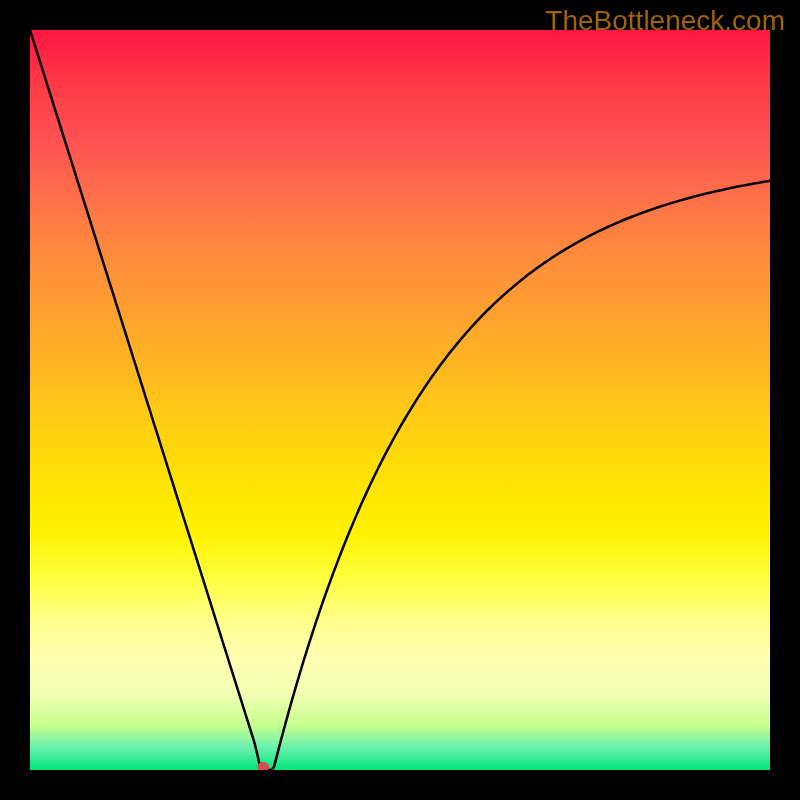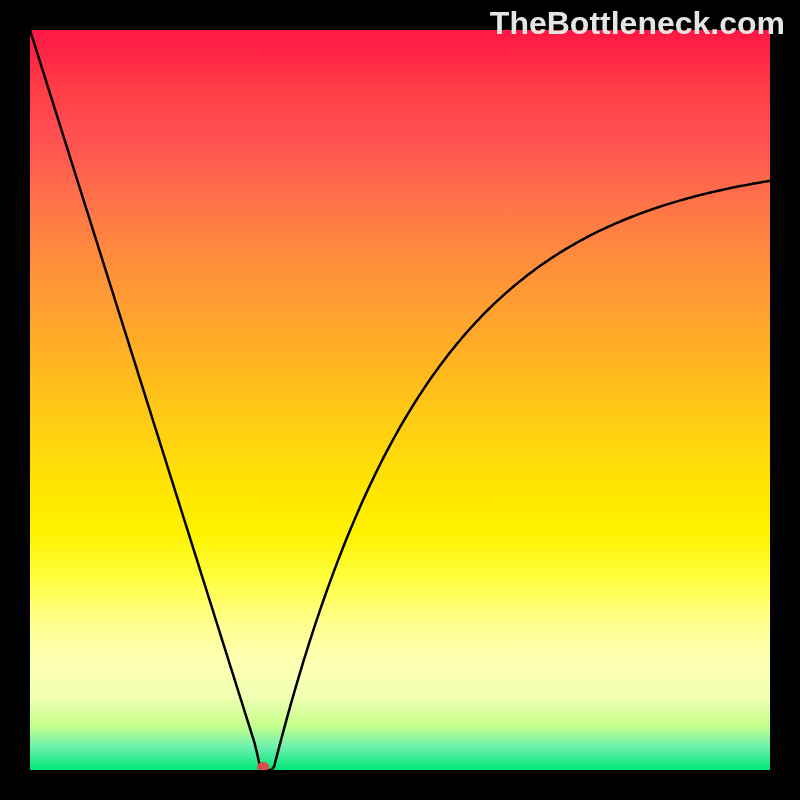--- a/index.html
+++ b/index.html
@@ -11,23 +11,23 @@
       width: 800px;
       height: 800px;
       background: #000;
       position: relative;
       font-family: Arial, sans-serif;
     }
     .watermark {
       position: absolute;
       top: 5px;
       right: 15px;
-      color: #e5e5e5;
-      font-size: 32px;
-      font-weight: bold;
+      color: #a16207;
+      font-size: 28px;
+      font-weight: normal;
       z-index: 10;
     }
     .chart-area {
       position: absolute;
       top: 30px;
       left: 30px;
       width: 740px;
       height: 740px;
       background: linear-gradient(to bottom,
         #ff1744 0%,

